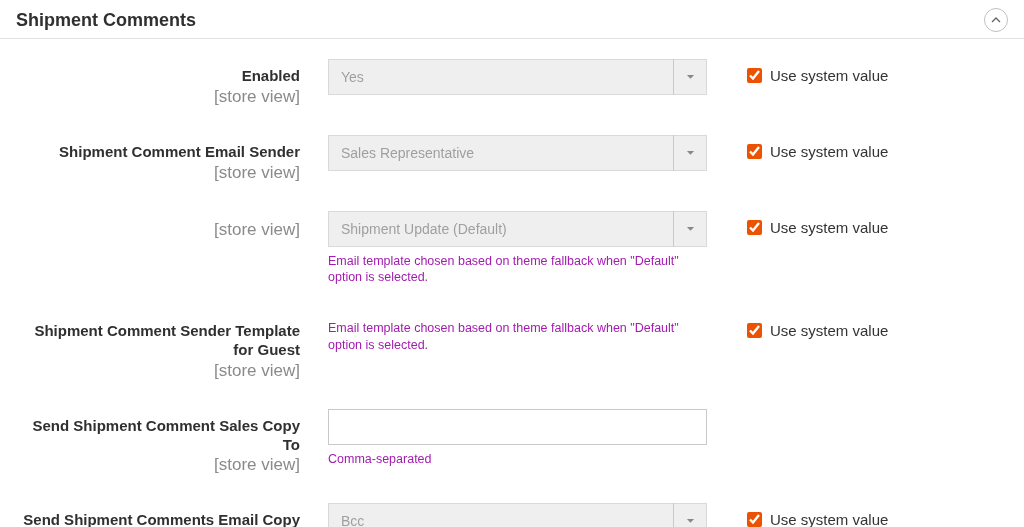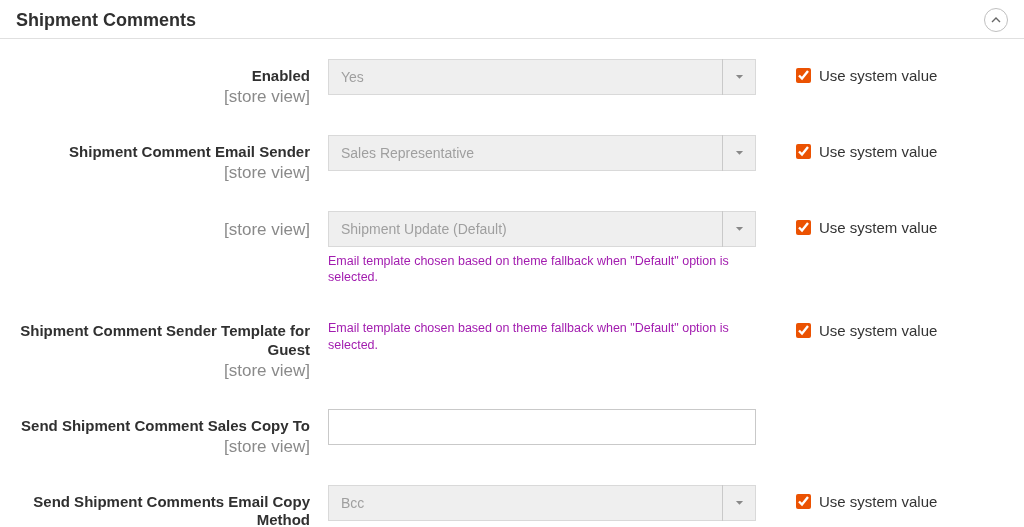--- a/index.html
+++ b/index.html
@@ -40,38 +40,38 @@
   .row {
     display: flex;
     align-items: flex-start;
     margin-bottom: 28px;
   }
   .row:last-child { margin-bottom: 8px; }
 
   .label-col {
     width: 312px;
     text-align: right;
-    padding-right: 18px;
+    padding-right: 28px;
     padding-top: 8px;
   }
   .field-label {
     font-size: 15px;
     font-weight: 600;
     color: #303030;
     line-height: 1.25;
     display: block;
   }
   .scope {
     display: block;
     color: #8a8a8a;
     font-size: 17px;
     margin-top: 1px;
   }
 
-  .input-col { width: 428px; }
+  .input-col { width: 379px; }
 
   .select-wrap {
     position: relative;
   }
   .select-wrap select {
     width: 100%;
     height: 36px;
     padding: 0 36px 0 12px;
     font-size: 14px;
     border: 1px solid #c9c9c9;
@@ -228,20 +228,21 @@
     </div>
   </div>
 
   <div class="row">
     <div class="label-col">
       <span class="field-label">Send Shipment Comment Sales Copy To</span>
       <span class="scope">[store view]</span>
     </div>
     <div class="input-col">
       <input type="text" class="text-input" value="" style="">
+      <div class="helper">Comma-separated</div>
     </div>
     <div class="use-col"></div>
   </div>
 
   <div class="row">
     <div class="label-col">
       <span class="field-label">Send Shipment Comments Email Copy Method</span>
     </div>
     <div class="input-col">
       <div class="select-wrap">

